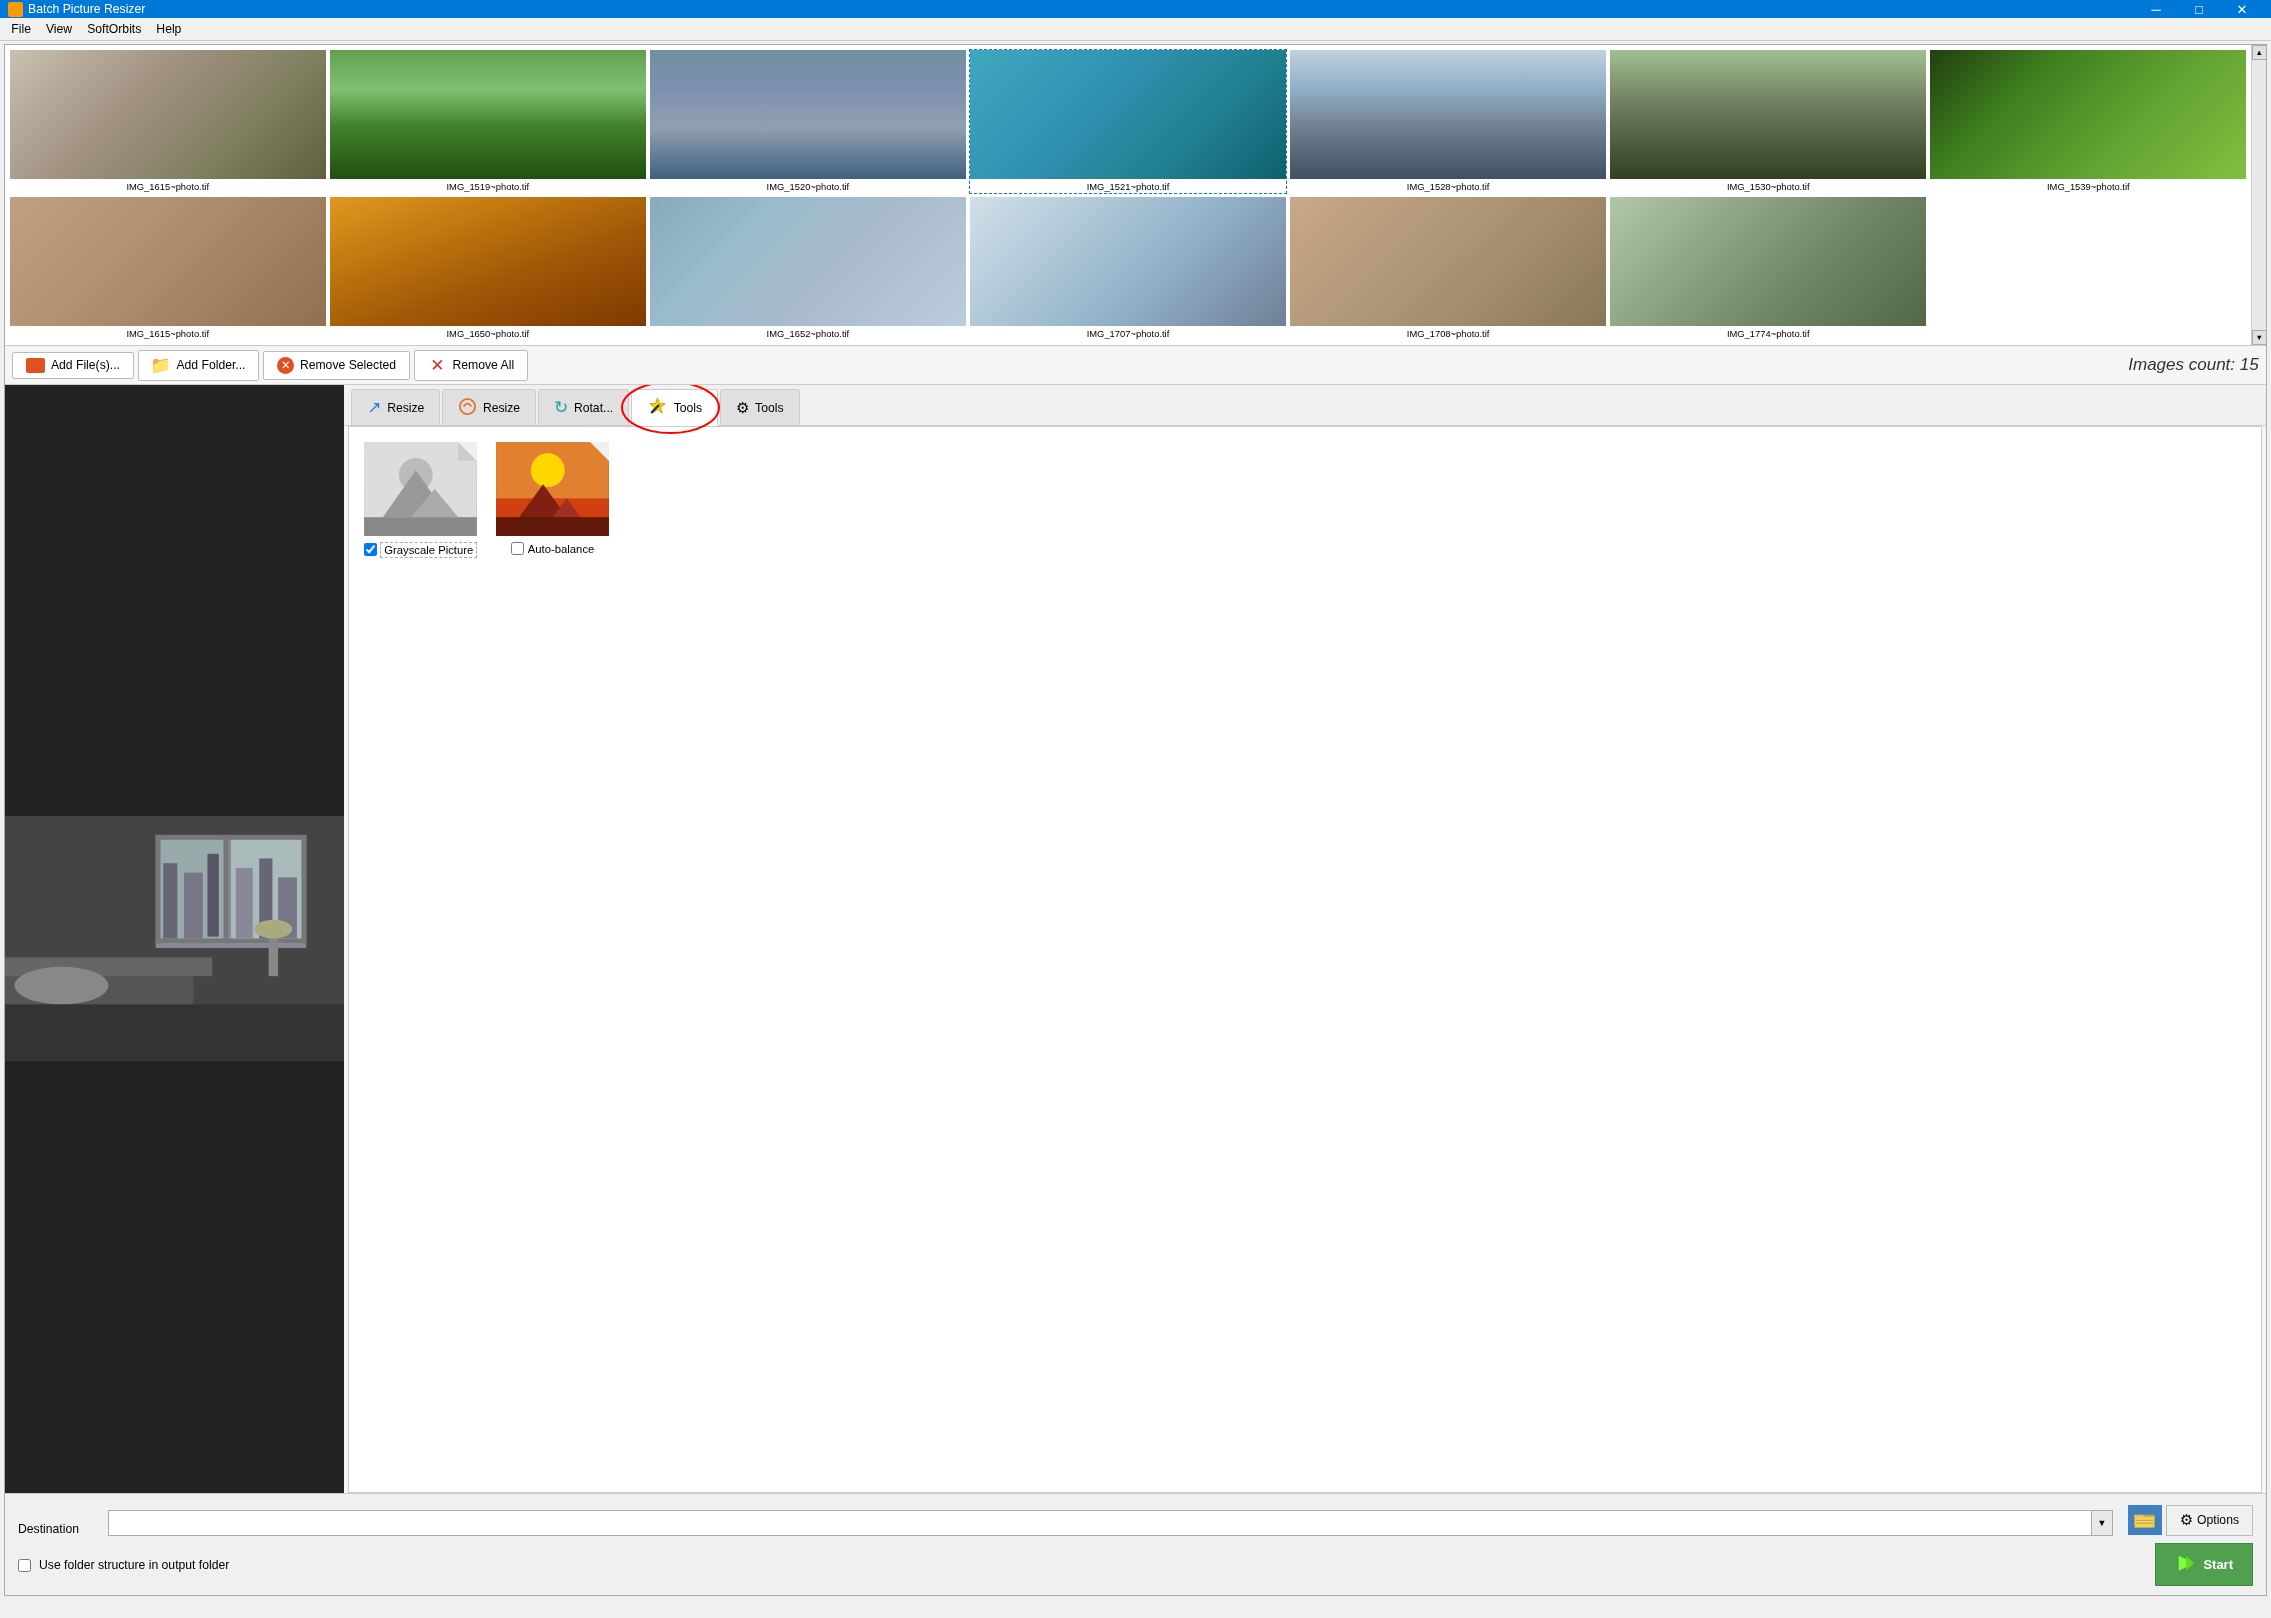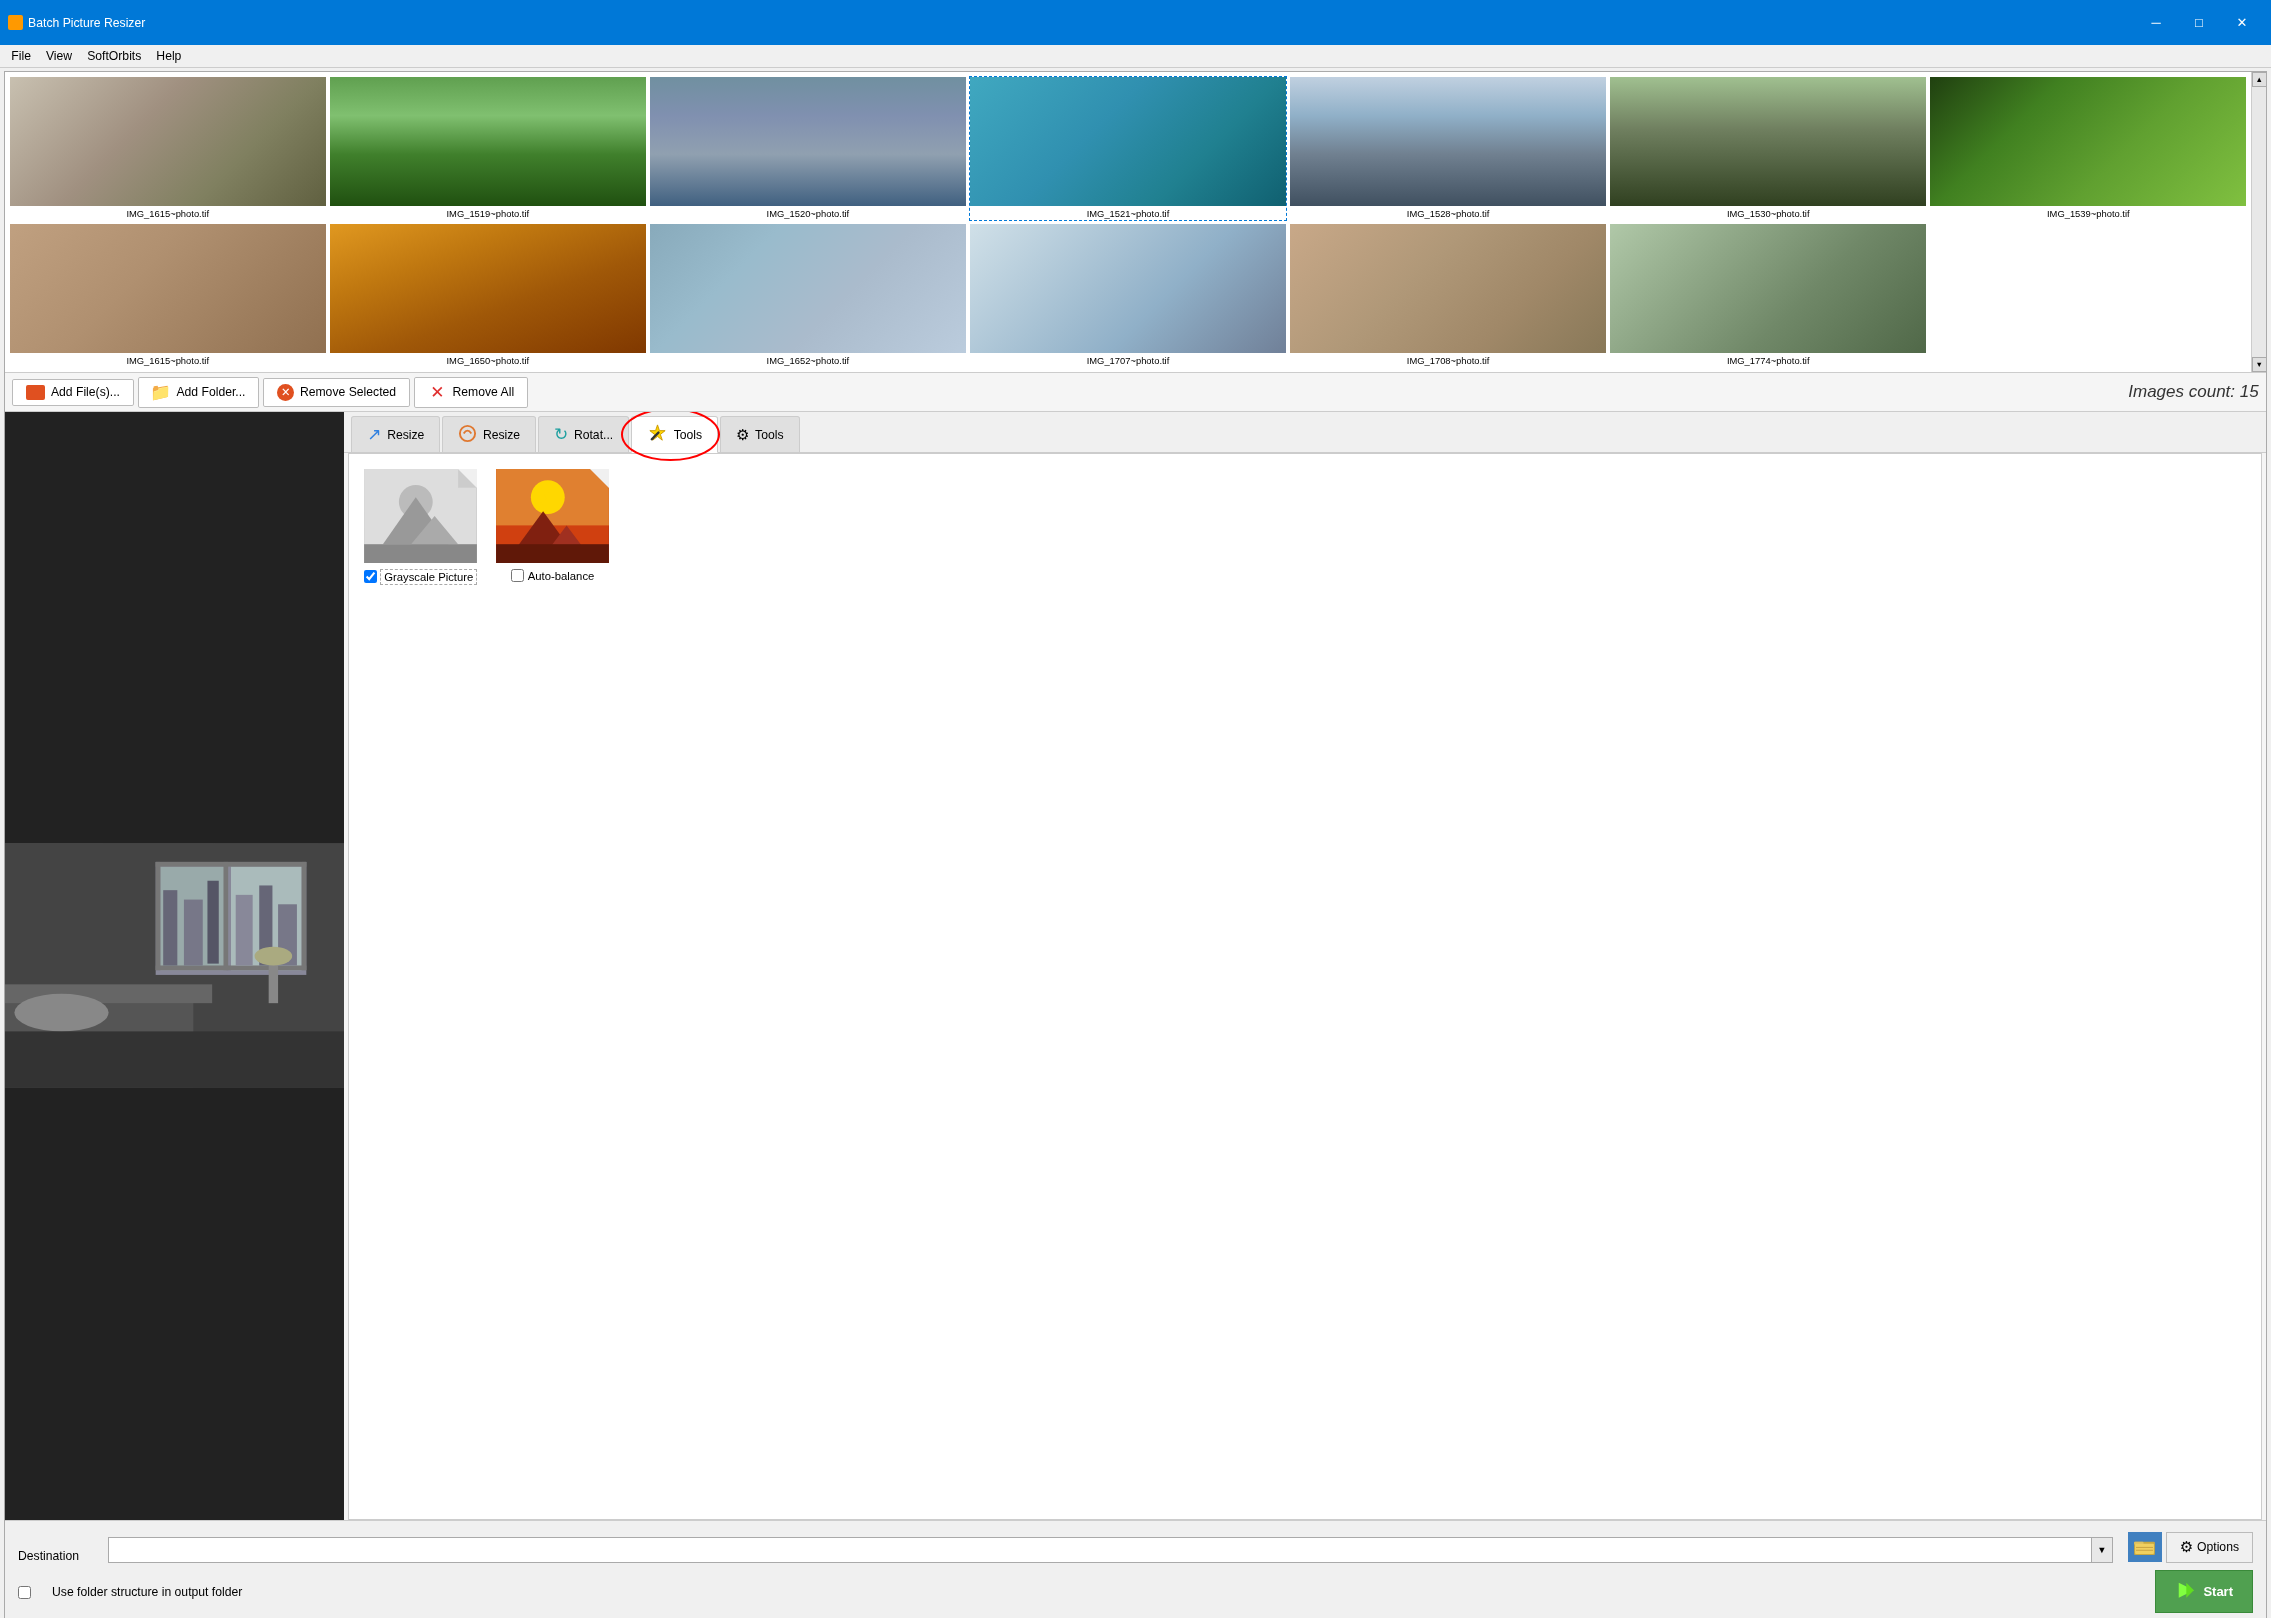--- a/index.html
+++ b/index.html
@@ -2,21 +2,21 @@
 <html style="font-size:15px"><head>
   <meta charset="utf-8">
   <style>
     * { box-sizing: border-box; margin: 0; padding: 0; }
     body { font-family: 'Segoe UI', Tahoma, Geneva, Verdana, sans-serif; font-size: 12.2px; background: #f0f0f0; overflow: hidden; }
     
     
     .title-bar {
       background: #0078d7;
       color: white;
-      height: 45px;
+      height: 18px;
       display: flex;
       align-items: center;
       padding: 0 7.5px;
       justify-content: space-between;
     }
     .title-bar-left { display: flex; align-items: center; gap: 5.6px; }
     .title-bar-icon { width: 15px; height: 15px; background: #ff9900; border-radius: 1.9px; }
     .title-bar-controls { display: flex; gap: 0; }
     .title-bar-btn {
       width: 43px; height: 30px; background: transparent; border: none;
@@ -578,21 +578,21 @@
             <line x1="2" y1="13" x2="20" y2="13" stroke="#c8a040" stroke-width="1"></line>
           </svg>
         </button>
         <button class="options-btn">
           <span style="font-size:15px;">⚙</span>
           <span>Options</span>
         </button>
       </div>
     </div>
     <div class="folder-row" style="display:flex;align-items:center;justify-content:space-between;">
-      <div style="display:flex;align-items:flex-end;gap:21px;">
+      <div style="display:flex;align-items:flex-end;gap:8px;">
         <input type="checkbox" style="">
         <span style="font-size:12.2px;">Use folder structure in output folder</span>
       </div>
       <button class="start-btn">
         <span>
           <svg width="22.6" height="22.6" viewBox="0 0 24 24">
             <polygon points="4,4 20,12 4,20" fill="#80ff40"></polygon>
             <polygon points="12,4 20,12 12,20" fill="#60dd20"></polygon>
           </svg>
         </span>

